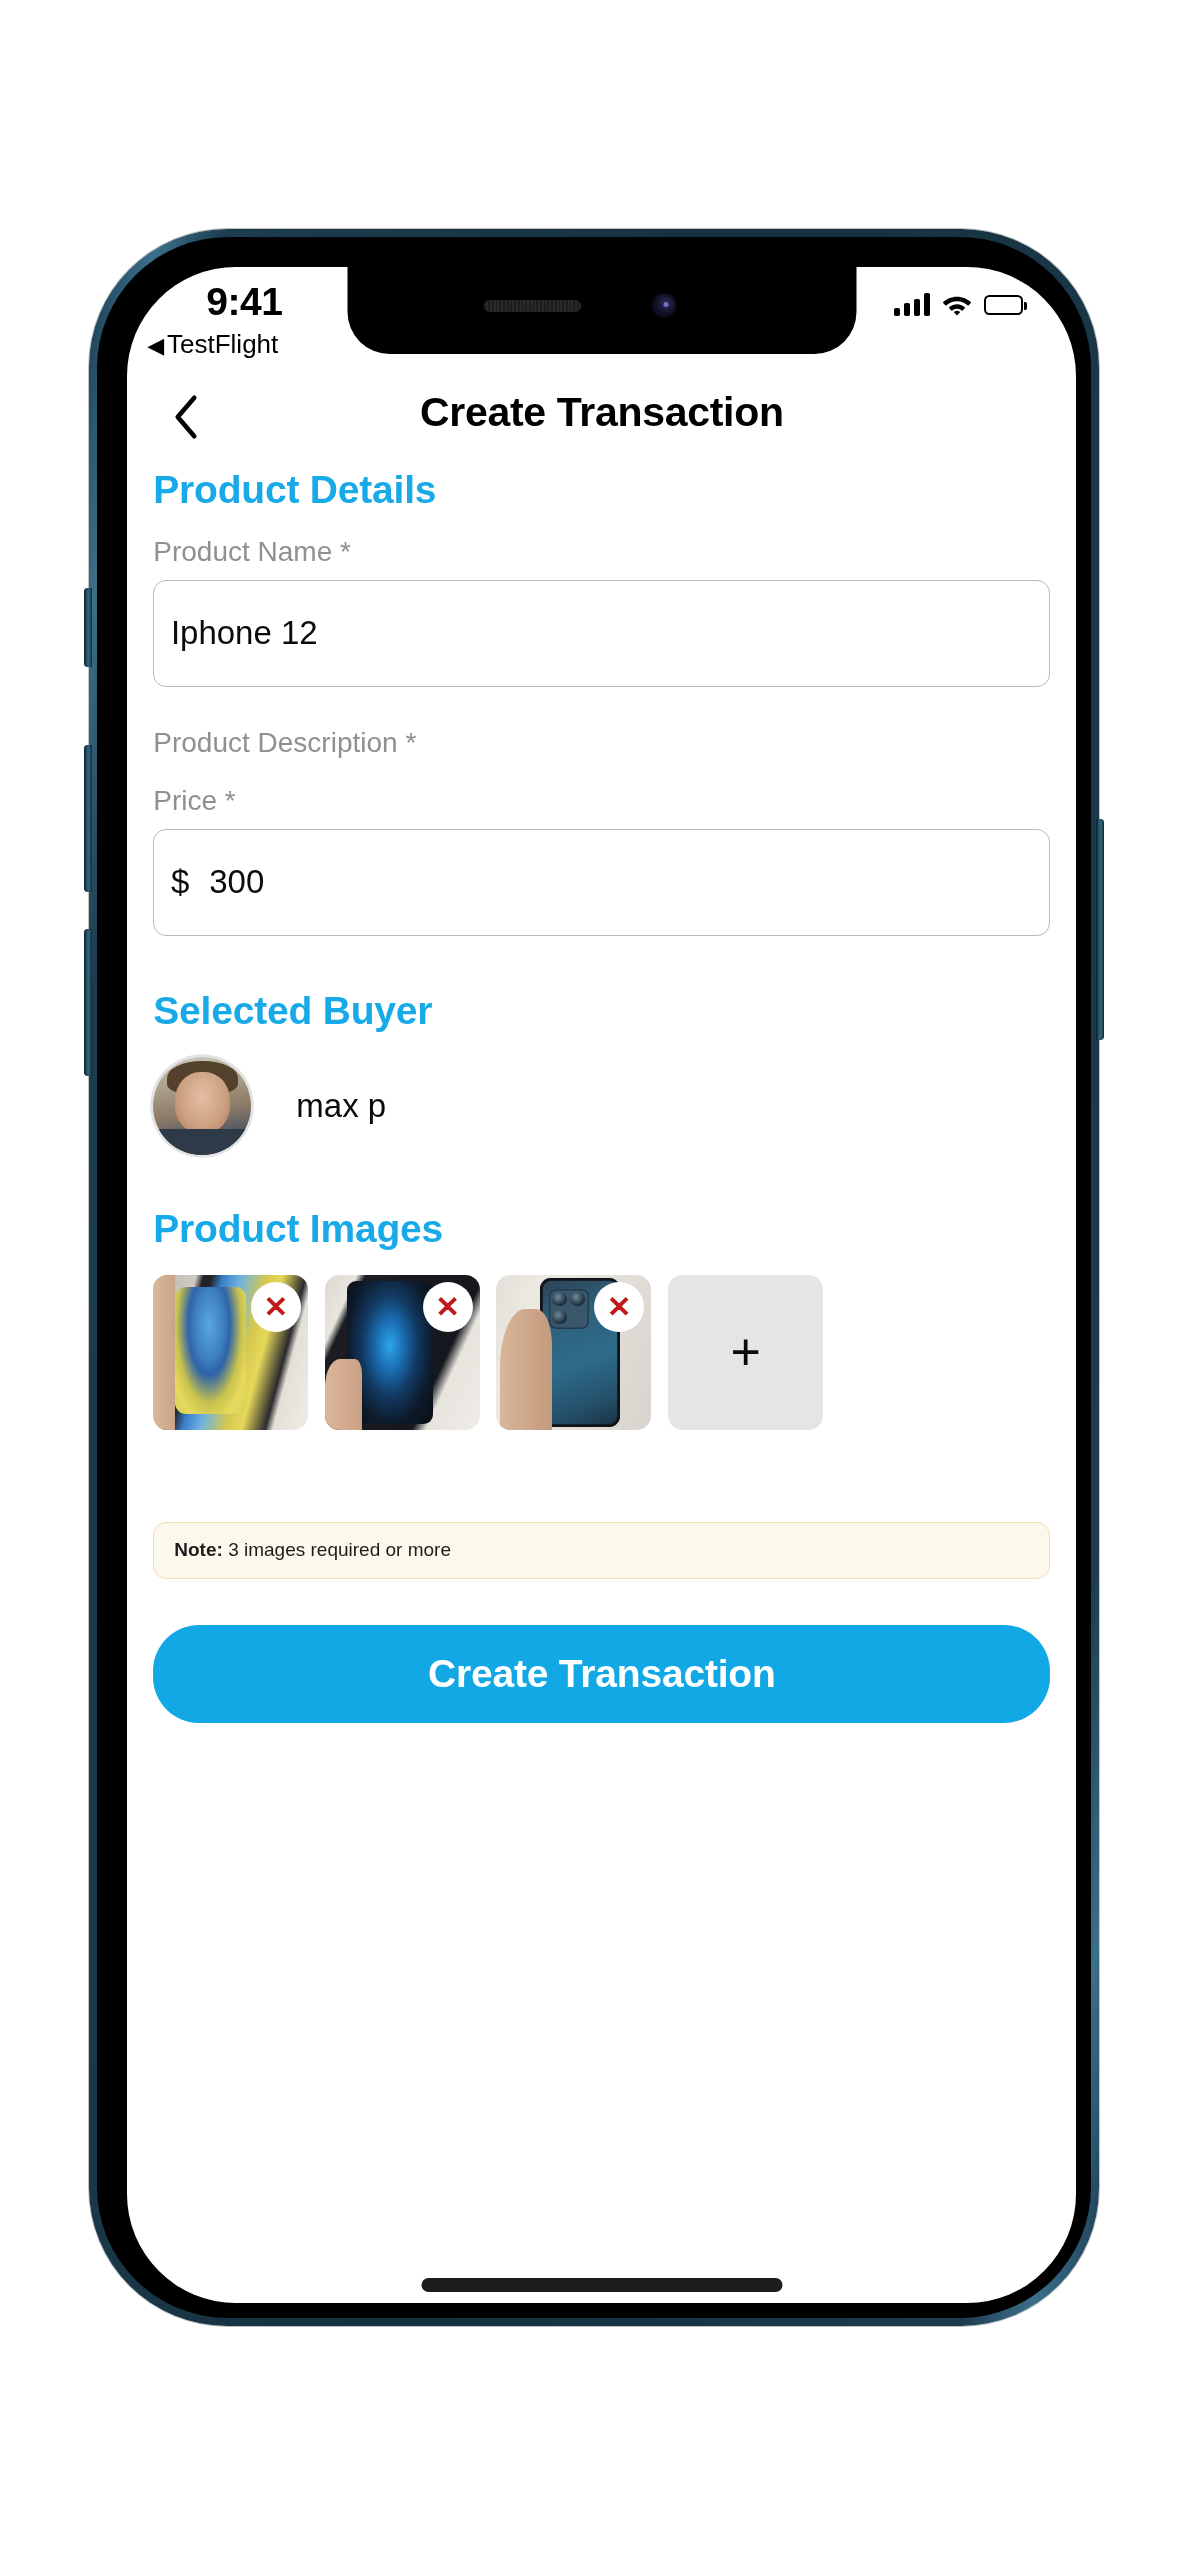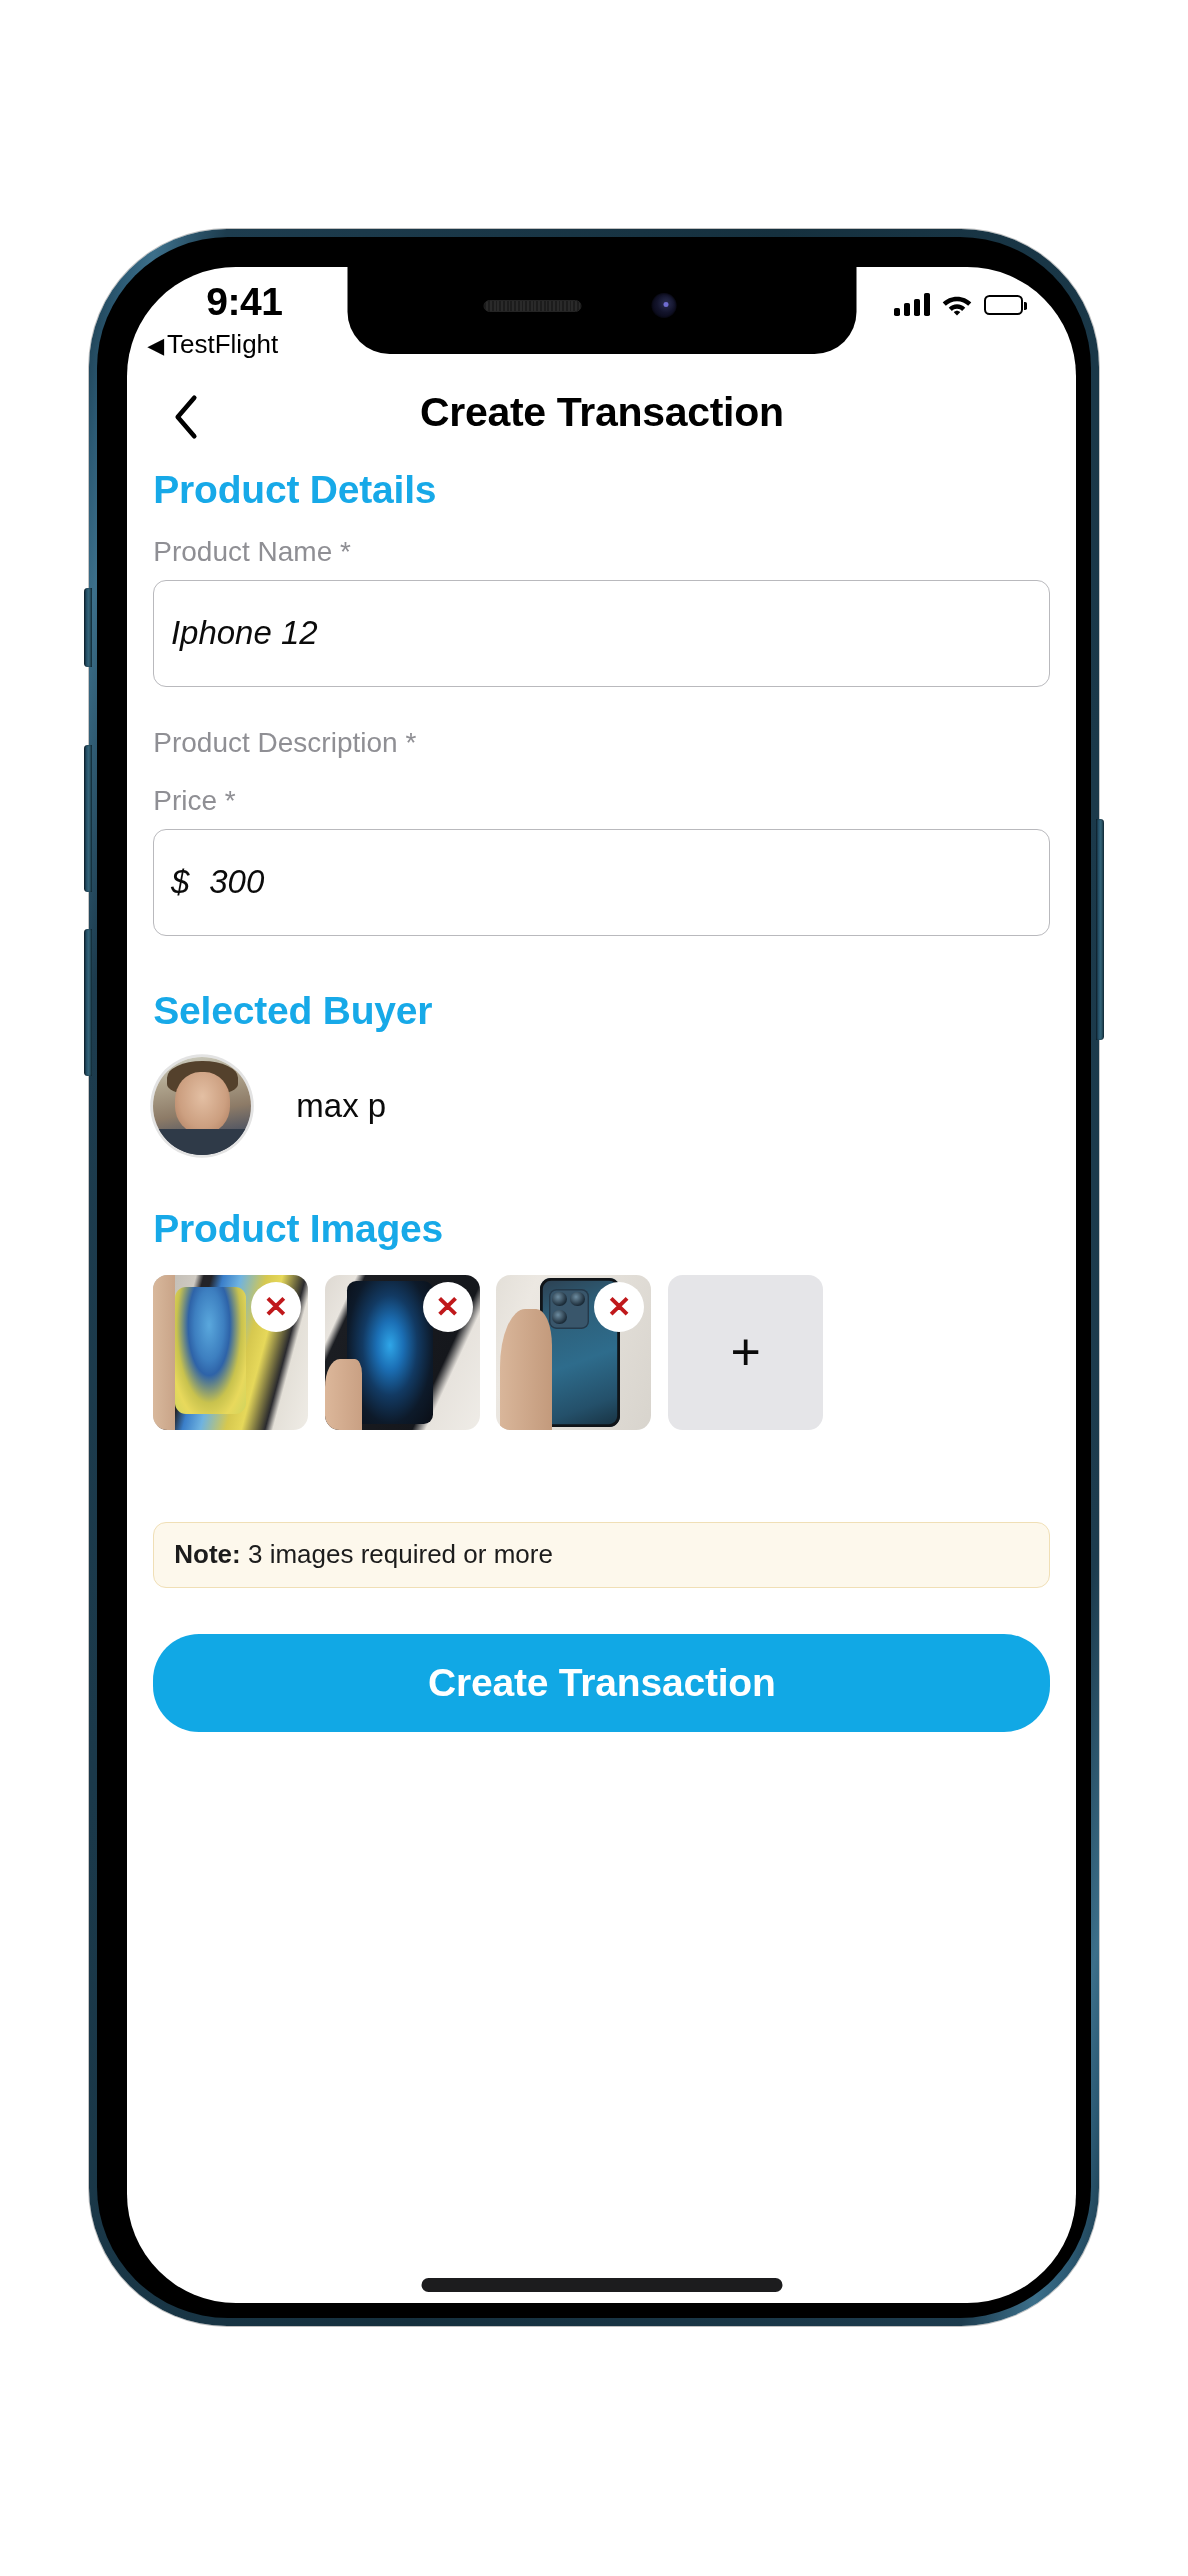--- a/index.html
+++ b/index.html
@@ -162,21 +162,20 @@
     margin-bottom: 12px;
   }
   .input-box {
     border: 1.4px solid #b9b9bd;
     border-radius: 13px;
     background: #fff;
     width: 100%;
     display: flex; align-items: center;
     padding: 0 16.6px;
     cursor: text;
-    font-style: italic;
   }
   .input-value {
     font-size: 33px; color: #0b0b0b; font-weight: 500;
   }
   .price-sym { font-size: 33px; font-weight: 500; color: #0b0b0b; margin-right: 20px; }
 
   
   .buyer-row { display: flex; align-items: center; gap: 45px; }
   .avatar {
     width: 98px; height: 98px; border-radius: 50%;
@@ -282,21 +281,21 @@
   .add-thumb .plus {
     font-size: 52px; color: #0b0b0b; font-weight: 300; line-height: 1;
   }
 
   
   #note {
     background: #fdf8ec;
     border: 1.4px solid #f0dfb6;
     border-radius: 13px;
     padding: 16.6px 20px;
-    font-size: 26px; color: #1c1c1c;
+    font-size: 19px; color: #1c1c1c;
   }
   #note b { font-weight: 700; }
 
   
   #cta {
     background: #11a8e5;
     border-radius: 46px;
     height: 98px;
     display: flex; align-items: center; justify-content: center;
     cursor: pointer;

